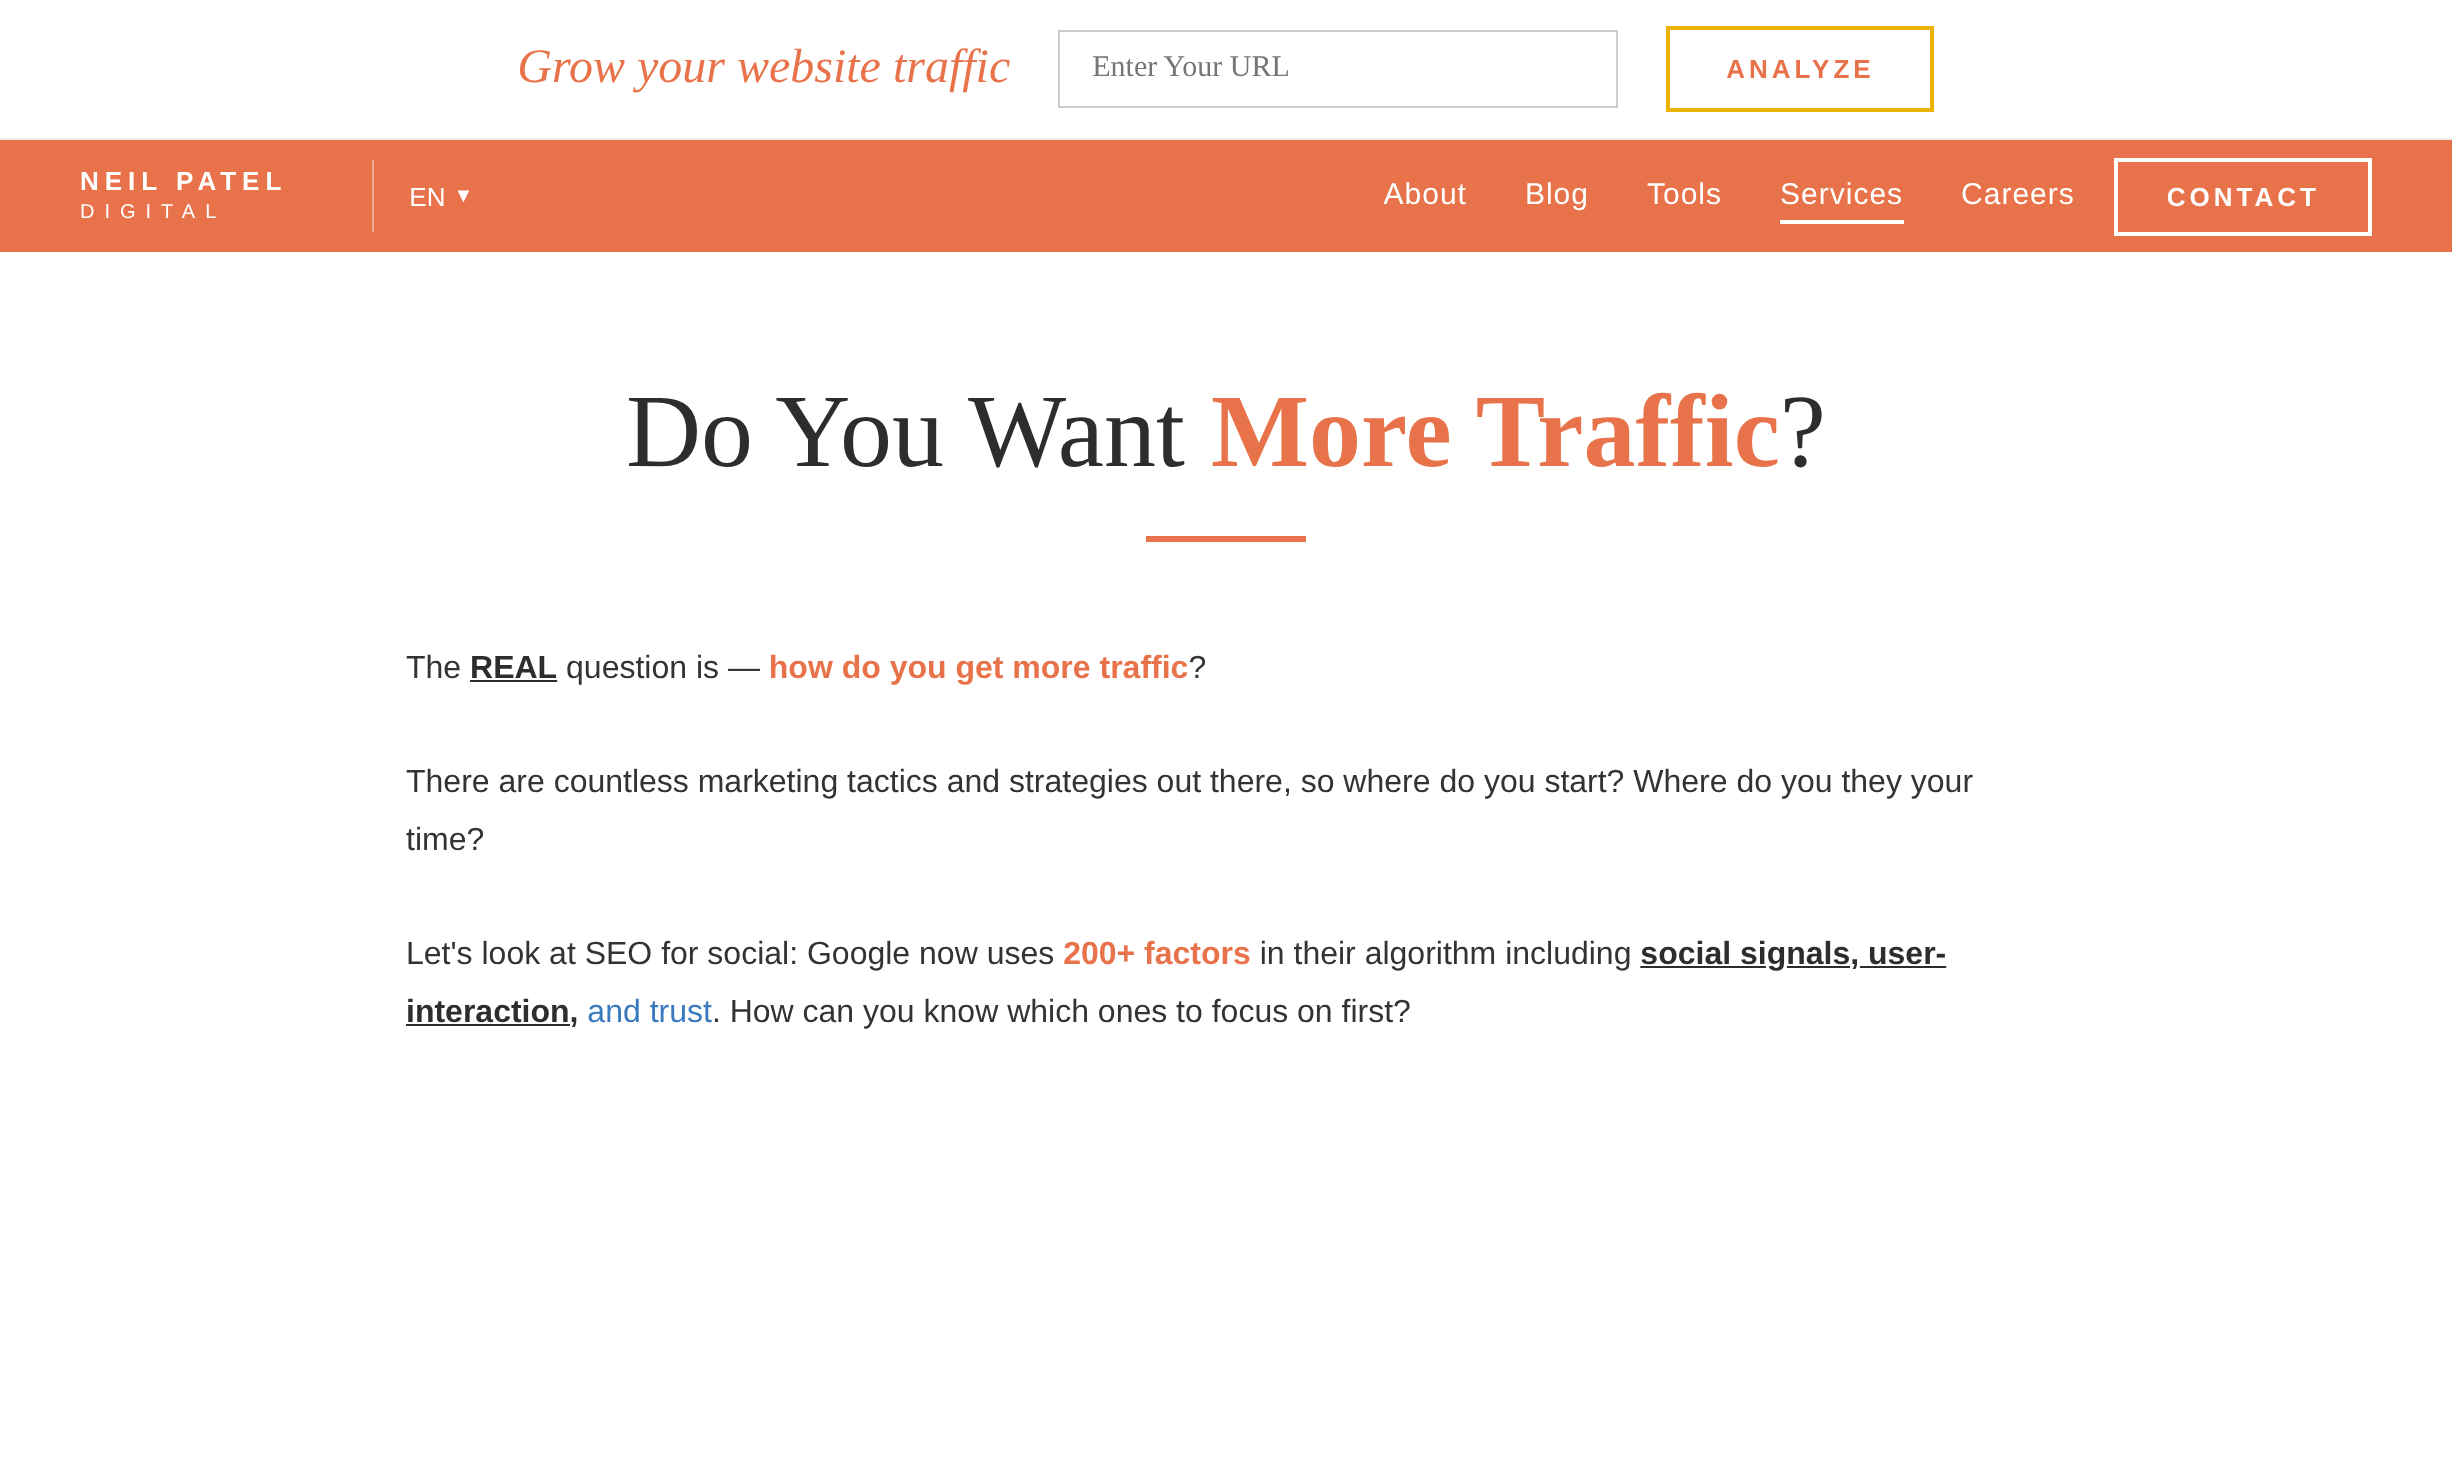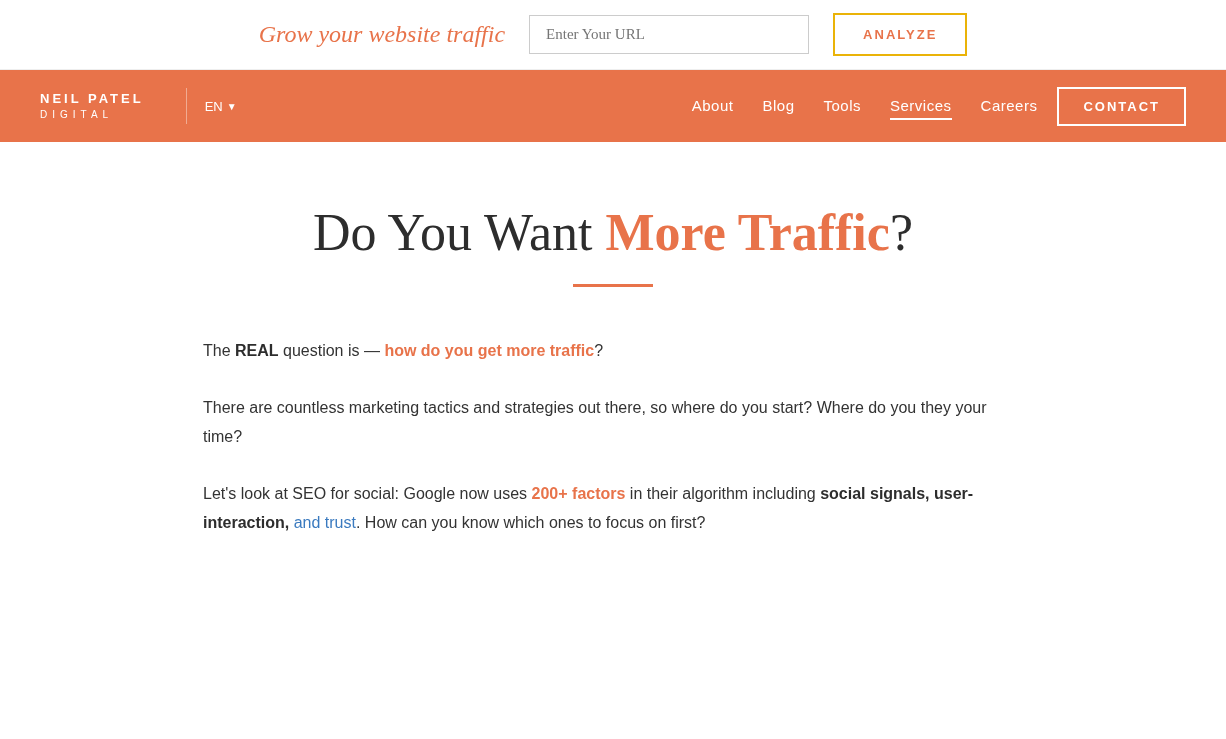--- a/index.html
+++ b/index.html
@@ -47,21 +47,21 @@
       font-family: Arial, sans-serif;
       text-transform: uppercase;
     }
 
     
     .navbar {
       background: #e8734a;
       display: flex;
       align-items: center;
       padding: 0 40px;
-      height: 72px;
+      height: 56px;
     }
     .logo {
       display: flex;
       align-items: center;
       margin-right: 24px;
     }
     .logo-text {
       color: #fff;
       font-family: Arial, sans-serif;
       font-size: 13px;
@@ -162,20 +162,21 @@
       font-weight: bold;
       text-decoration: none;
     }
     .body-text .blue-link {
       color: #3a7abf;
       text-decoration: none;
     }
     .body-text strong {
       color: #2d2d2d;
       font-weight: bold;
+      text-decoration: underline;
     }
     .body-text .orange-bold {
       color: #e8734a;
       font-weight: bold;
     }
   </style>
 </head>
 <body>
 
 <div class="top-bar">

